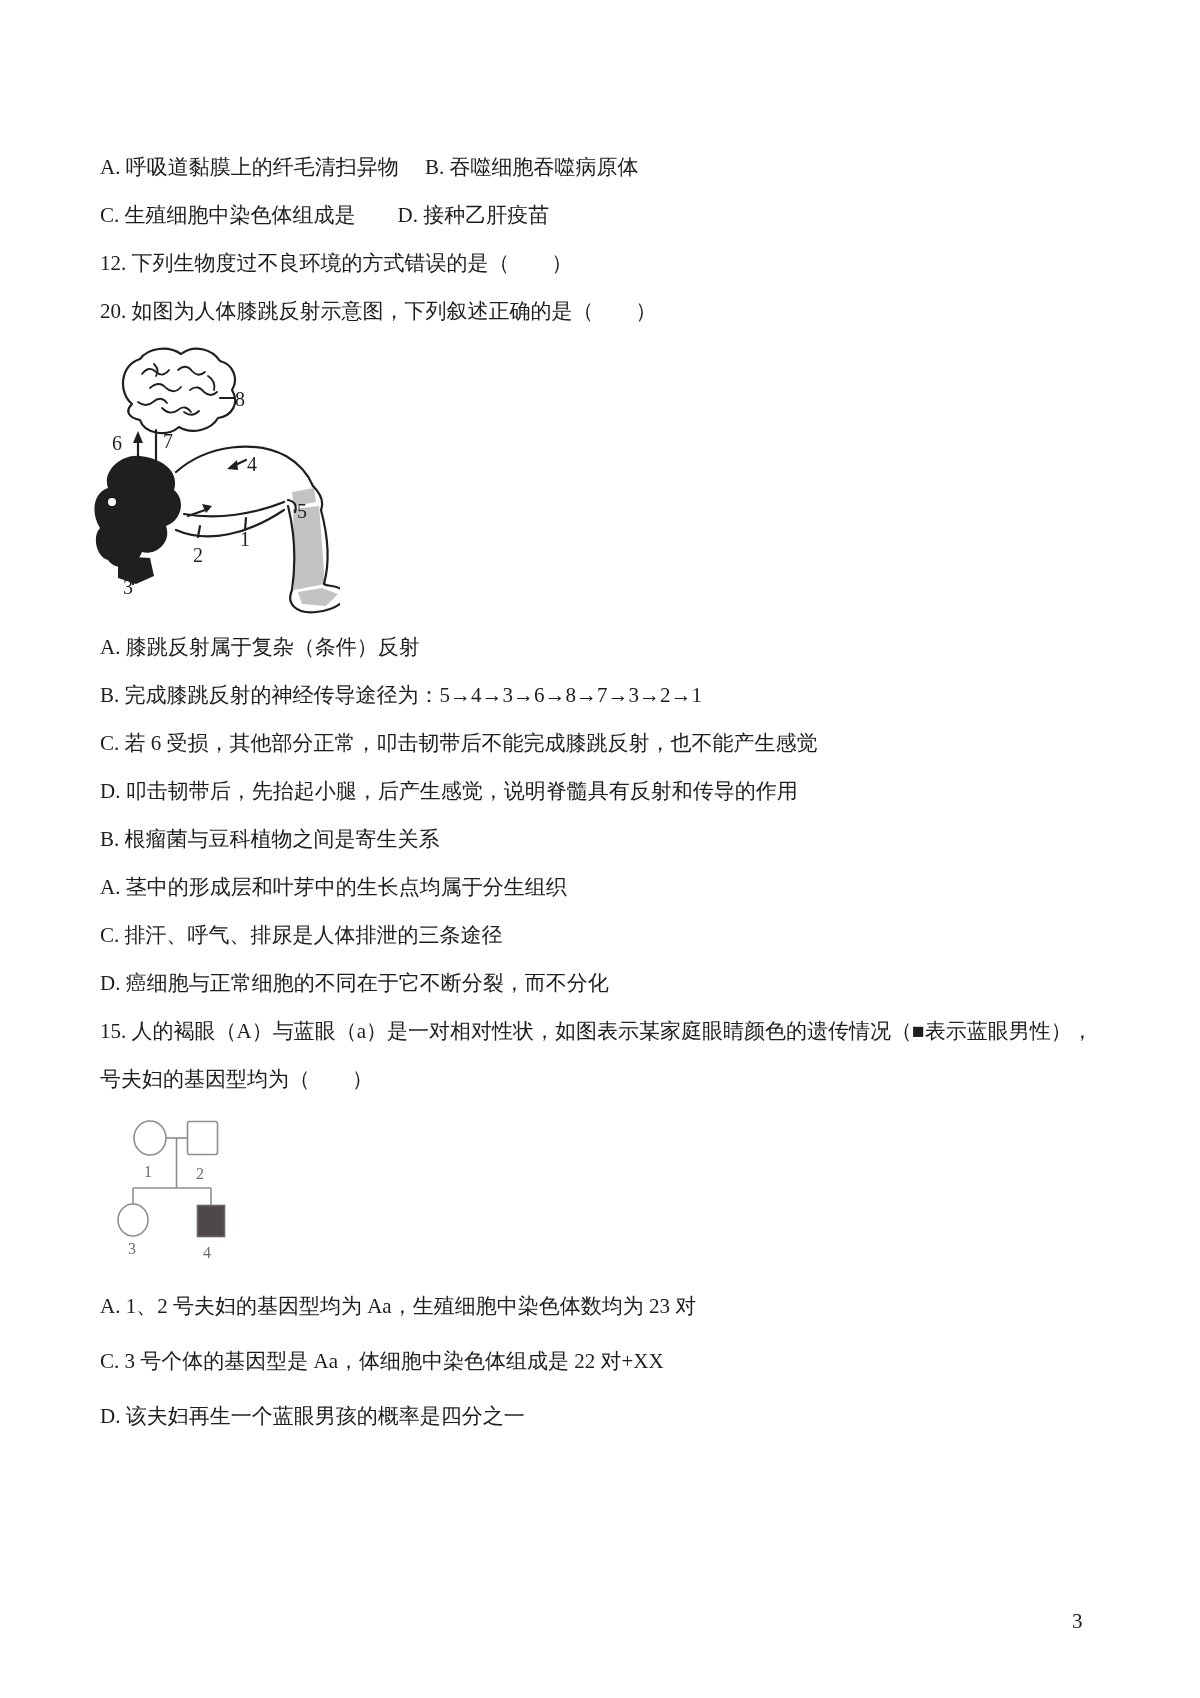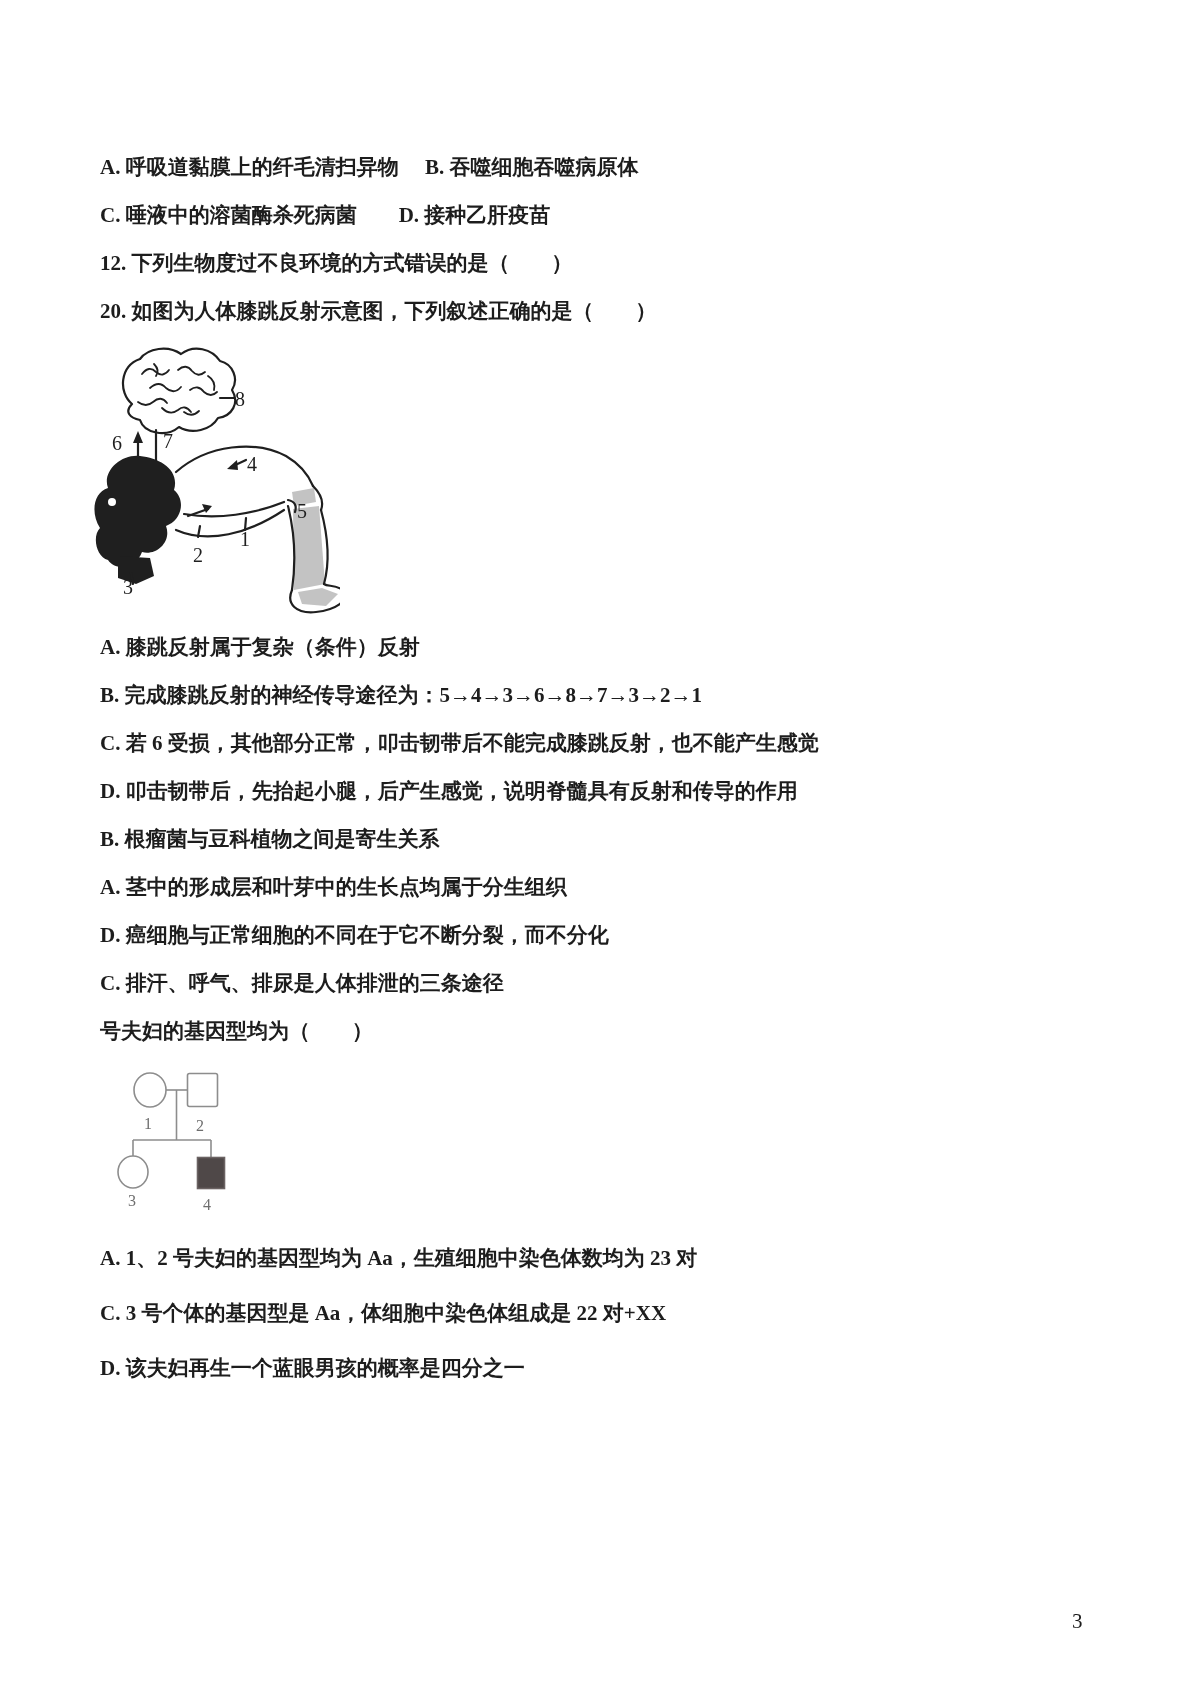--- a/index.html
+++ b/index.html
@@ -1,35 +1,35 @@
 <!DOCTYPE html>
 <html lang="zh"><head>
 <meta charset="utf-8">
 <style>
   html,body{margin:0;padding:0;}
   body{
     width:1200px;height:1698px;position:relative;background:#ffffff;
     font-family:"Liberation Serif","DejaVu Serif",serif;color:#1d1d1d;overflow:hidden;
   }
   .content{position:absolute;left:100px;top:154px;width:1080px;}
-  .line{font-size:21px;line-height:26px;margin:0 0 22px 0;white-space:pre;font-weight:bold;}
+  .line{font-size:21px;line-height:26px;margin:0 0 22px 0;white-space:pre;}
   .fig1{display:block;width:250px;height:270px;margin:16px 0 18px -10px;}
   .fig2{display:block;width:130px;height:150px;margin:18px 0 8px 10px;}
   .q15opt{margin-bottom:23px;margin-top:29px;}
   .page-number{position:absolute;left:1072px;top:1608px;font-size:21px;line-height:26px;}
   svg text{font-family:"Liberation Serif","DejaVu Serif",serif;}
 </style>
 </head>
 <body>
 
 <div class="page">
   <div class="content">
 
     <p class="line">A. 呼吸道黏膜上的纤毛清扫异物　 B. 吞噬细胞吞噬病原体</p>
-    <p class="line">C. 唾液中的溶菌酶杀死病菌　　D. 接种乙肝疫苗</p>
+    <p class="line">C. 生殖细胞中染色体组成是　　D. 接种乙肝疫苗</p>
 
     <p class="line">12. 下列生物度过不良环境的方式错误的是（　　）</p>
 
     <p class="line">20. 如图为人体膝跳反射示意图，下列叙述正确的是（　　）</p>
 
     <svg class="fig1" viewBox="0 0 250 270">
       <g stroke="#1f1f1f" stroke-width="2.2" fill="none" stroke-linecap="round" stroke-linejoin="round">
         <path d="M42,58 C28,46 30,20 50,13 C58,2 78,-1 91,8 C104,-2 122,3 130,15 C143,18 149,33 142,44 C150,57 142,70 128,72 C121,84 102,89 89,81 C76,92 54,87 50,74 C40,72 34,66 42,58 Z"></path>
         <g stroke-width="1.8">
           <path d="M52,28 q7,-9 14,-2 q7,6 13,-2"></path>
@@ -89,23 +89,24 @@
       </g>
     </svg>
 
     <p class="line">A. 膝跳反射属于复杂（条件）反射</p>
     <p class="line">B. 完成膝跳反射的神经传导途径为：5→4→3→6→8→7→3→2→1</p>
     <p class="line">C. 若 6 受损，其他部分正常，叩击韧带后不能完成膝跳反射，也不能产生感觉</p>
     <p class="line">D. 叩击韧带后，先抬起小腿，后产生感觉，说明脊髓具有反射和传导的作用</p>
 
     <p class="line">B. 根瘤菌与豆科植物之间是寄生关系</p>
     <p class="line">A. 茎中的形成层和叶芽中的生长点均属于分生组织</p>
+    <p class="line">C. 排汗、呼气、排尿是人体排泄的三条途径</p>
     <p class="line">D. 癌细胞与正常细胞的不同在于它不断分裂，而不分化</p>
-    <p class="line">C. 排汗、呼气、排尿是人体排泄的三条途径</p>
 
+    <p class="line">15. 人的褐眼（A）与蓝眼（a）是一对相对性状，如图表示某家庭眼睛颜色的遗传情况（■表示蓝眼男性），</p>
     <p class="line">号夫妇的基因型均为（　　）</p>
 
     <svg class="fig2" viewBox="0 0 130 150">
       <g stroke="#8d8d8d" stroke-width="1.6" fill="none">
         <ellipse cx="40" cy="24" rx="16" ry="17"></ellipse>
         <rect x="77.5" y="7.5" width="30" height="33" rx="2"></rect>
         <path d="M56,24 L77,24"></path>
         <path d="M66.5,24 L66.5,74"></path>
         <path d="M23,74 L101,74"></path>
         <path d="M23,74 L23,90"></path>

